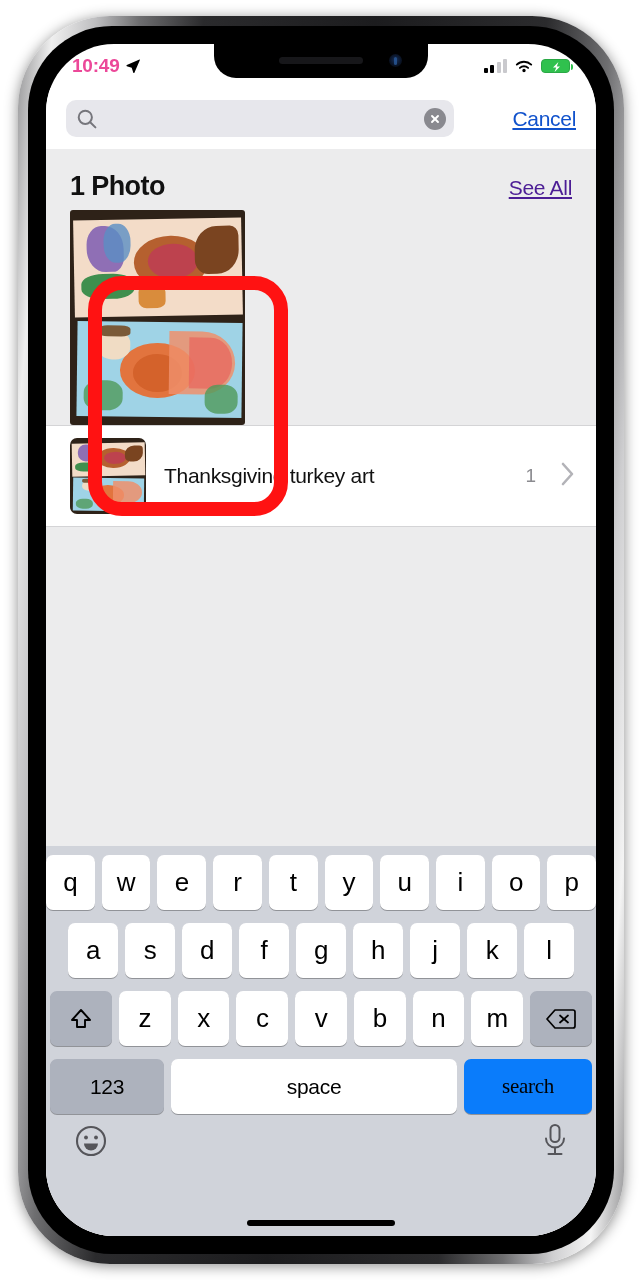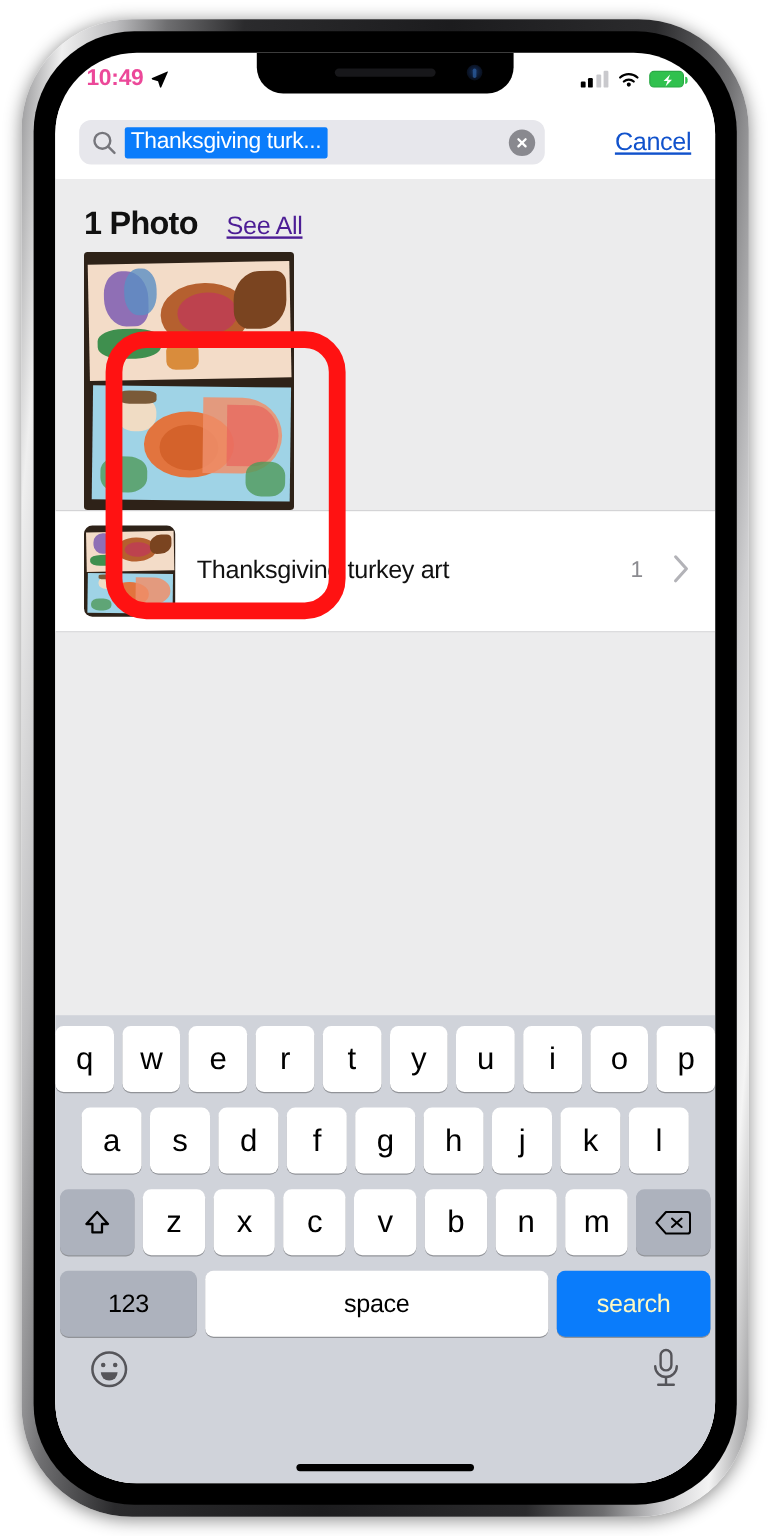--- a/index.html
+++ b/index.html
@@ -94,23 +94,22 @@
   }
   .cancel{
     font-size:21px; color:#1152cc; text-decoration:underline; letter-spacing:-.3px;
     padding-left:2px; white-space:nowrap;margin-left:46px;
   }
 
   
   .content{ position:absolute; top:105px; left:0; right:0; bottom:0; background:#ececed; overflow:hidden; }
 
   .sec-head{
-    display:flex; align-items:baseline; 
+    display:flex; align-items:baseline; justify-content:space-between;
     padding:22px 24px 4px 24px;
-    gap:24px;
   }
   .sec-title{ font-size:27px; font-weight:bold; color:#111; letter-spacing:-.6px; }
   .see-all{ font-size:21px; color:#4c1d95; text-decoration:underline; letter-spacing:-.3px; }
 
   .photo-row{ padding:4px 24px 0 24px; }
   .photo-tile{
     width:175px; height:215px; border-radius:3px; overflow:hidden; position:relative;
     background:#2e2218;
   }
 
@@ -151,21 +150,21 @@
   .key{
     background:#fff; border-radius:7px; height:55px; min-width:42px; flex:1;
     display:flex; align-items:center; justify-content:center;
     font-size:26px; color:#000; letter-spacing:-.3px;
     box-shadow:0 1px 0 rgba(0,0,0,.30);
   }
   .key.sp{ background:#adb2bd; }
   .key.wide{ flex:0 0 62px; }
   .key.num{ flex:0 0 114px; font-size:21px; background:#adb2bd; }
   .key.space{ flex:1; font-size:21px; }
-  .key.search{ flex:0 0 128px; font-size:21px; background:#0a7cfb; color:#fef9c3; }
+  .key.search{ flex:0 0 128px; font-size:21px; background:#0a7cfb; color:#000000;font-family:Liberation Serif, serif; }
 
   .kbar{
     height:78px; display:flex; align-items:center; justify-content:space-between;
     padding:0 28px 20px 28px;
   }
   .home-ind{
     position:absolute; left:50%; transform:translateX(-50%); bottom:10px;
     width:148px; height:6px; border-radius:3px; background:#000;
   }
 </style>
@@ -215,21 +214,20 @@
         </span>
       </div>
     </div>
 
     <div class="searchbar-wrap">
       <div class="searchfield">
         <svg class="s-icon" width="22" height="22" viewBox="0 0 22 22">
           <circle cx="9.3" cy="9.3" r="6.6" stroke="#76767c" stroke-width="2" fill="none"></circle>
           <line x1="14.2" y1="14.2" x2="19.4" y2="19.4" stroke="#76767c" stroke-width="2" stroke-linecap="round"></line>
         </svg>
-        <span class="s-text">Thanksgiving turk...</span>
         <span class="s-clear">
           <svg width="12" height="12" viewBox="0 0 12 12">
             <line x1="3" y1="3" x2="9" y2="9" stroke="#fff" stroke-width="1.9" stroke-linecap="round"></line>
             <line x1="9" y1="3" x2="3" y2="9" stroke="#fff" stroke-width="1.9" stroke-linecap="round"></line>
           </svg>
         </span>
       </div>
       <span class="cancel">Cancel</span>
     </div>
 

